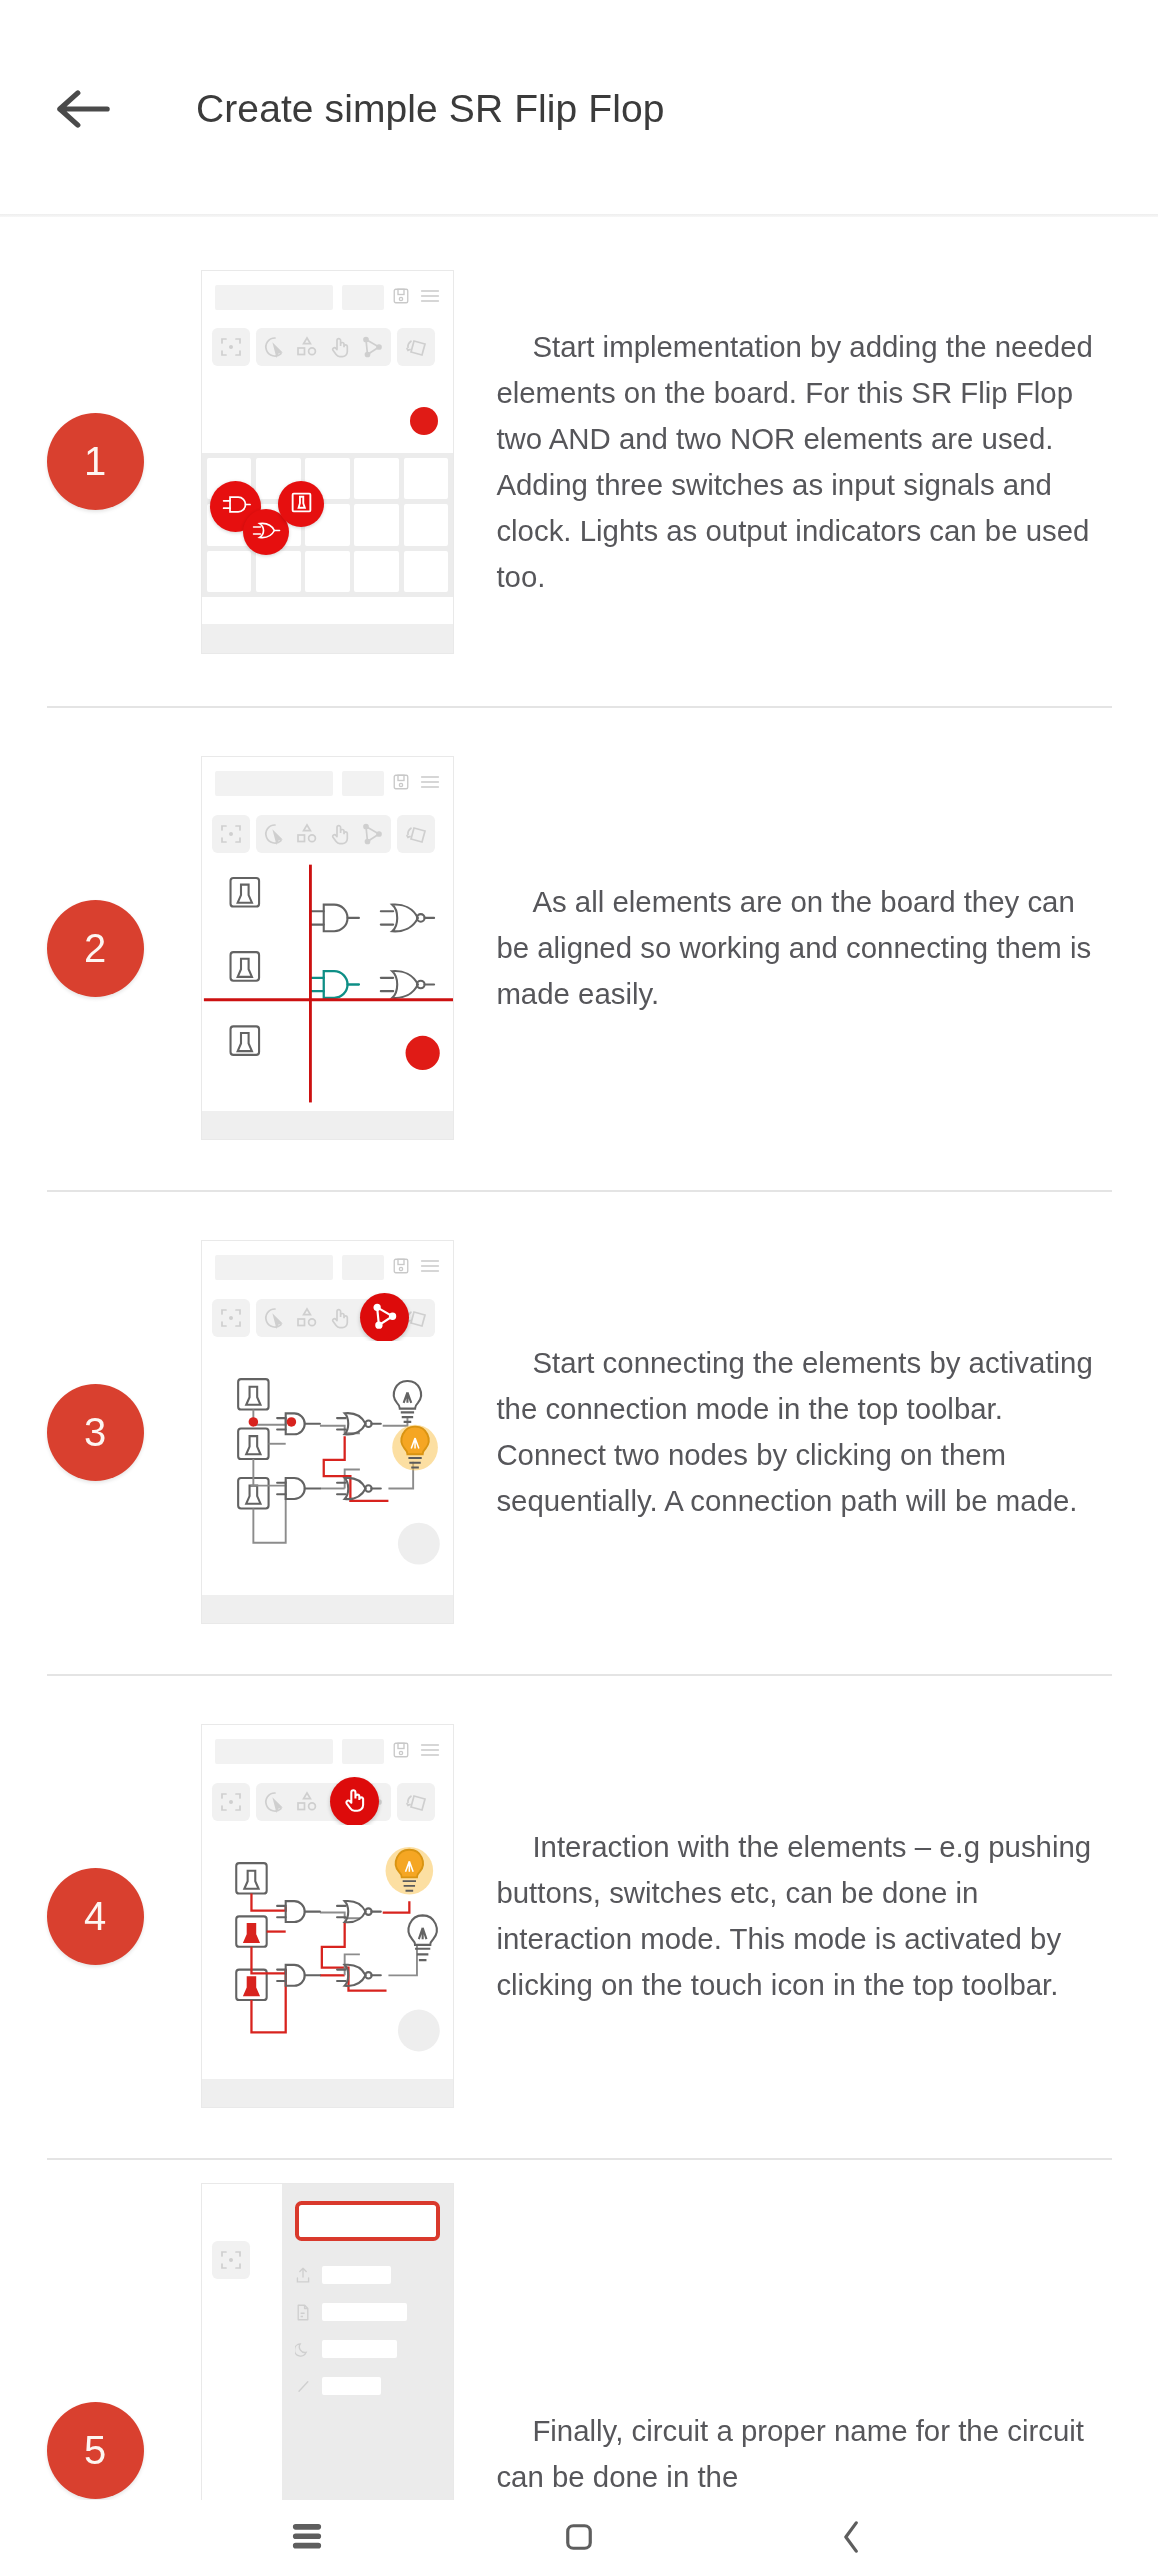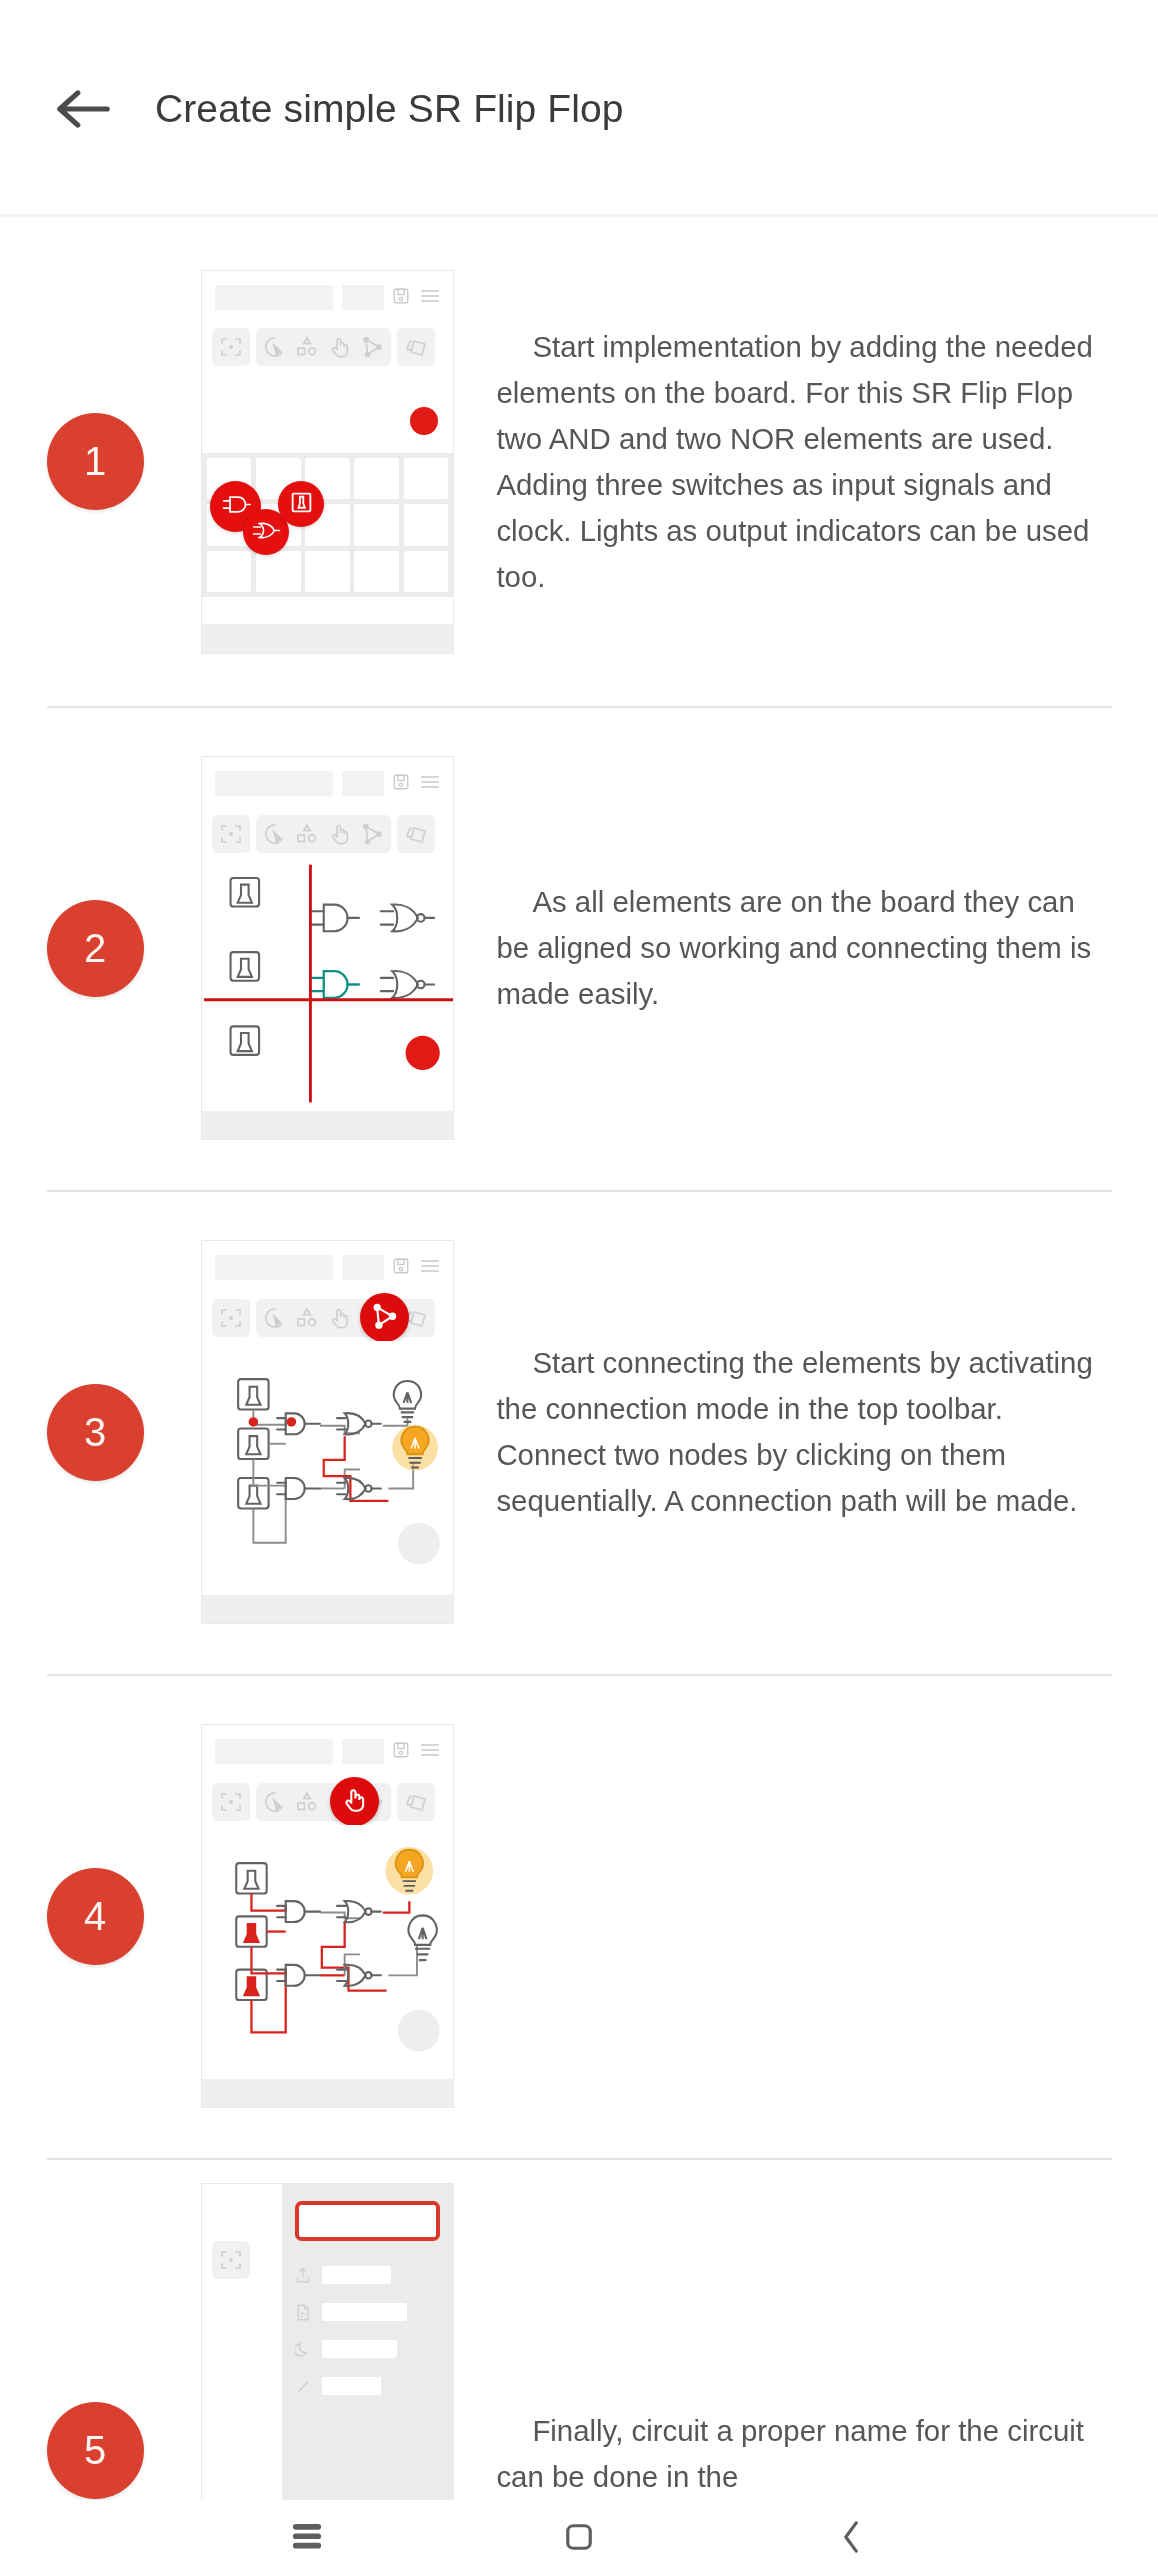--- a/index.html
+++ b/index.html
@@ -28,21 +28,21 @@
     background: linear-gradient(to bottom, #eeeeee, #f7f7f7);
   }
   .back-btn {
     width: 74px; height: 74px;
     display: flex; align-items: center; justify-content: center;
     cursor: pointer;
     flex: 0 0 auto;
   }
   .back-btn svg { display: block; }
   .appbar-title {
-    margin-left: 35px;
+    margin-left: 76px;
     font-size: 39px;
     font-weight: 400;
     color: #3b3b3b;
     letter-spacing: 0.1px;
     white-space: nowrap;
   }
 
   
   .content {
     position: relative;
@@ -781,20 +781,23 @@
             <g stroke="#636363" stroke-width="2.2" fill="none">
               <path d="M232 95a15 15 0 0 1 11 25c-2 2-3 4-3 6h-16c0-2-1-4-3-6a15 15 0 0 1 11-25z"></path>
               <path d="M224 130h16M226 136h12M228 142h8"></path>
               <path d="M232 108l-4 12M232 108l4 12M232 108v12"></path>
             </g>
             <circle cx="228" cy="216" r="22" fill="#eeeeee"></circle>
           </svg>
         </div>
         <div class="mock-footer"></div>
       </div>
+    </div>
+    <div class="text-col">
+      <p class="step-text">Interaction with the elements – e.g pushing buttons, switches etc, can be done in interaction mode. This mode is activated by clicking on the touch icon in the top toolbar.</p>
     </div>
   </div>
 
   <div class="step" style="height:342px;">
     <div class="step-sep"></div>
     <div class="badge-col">
       <div class="badge" style="margin-top:242px;">5</div>
     </div>
     <div class="thumb-col" style="align-items:flex-start;">
       <div class="mock" style="height:342px;margin-top:49px;">

